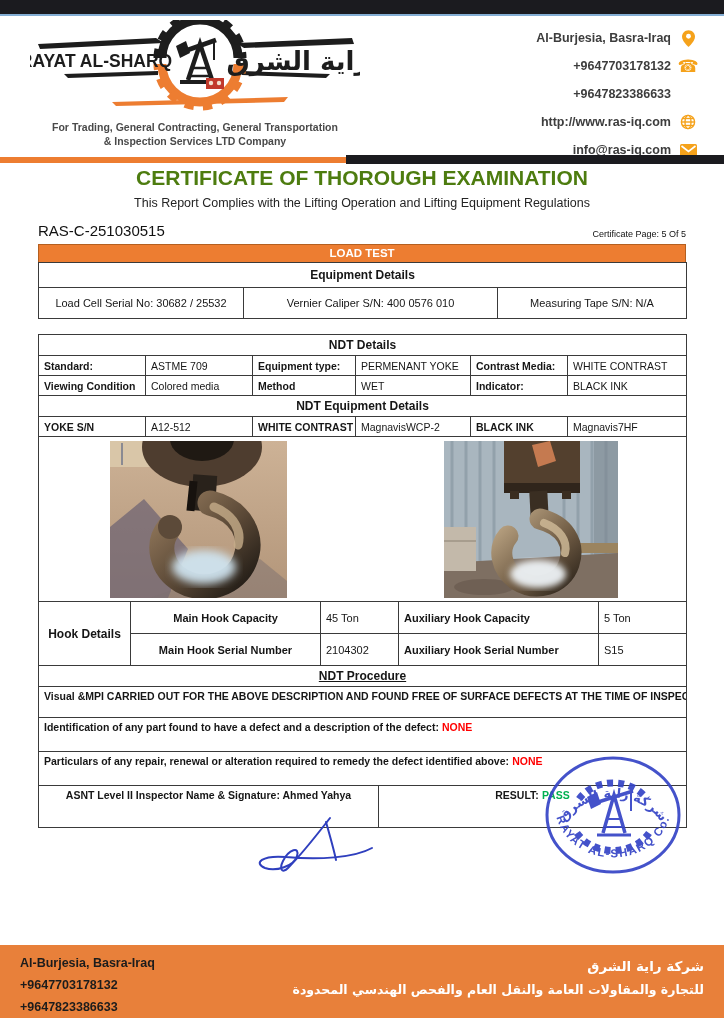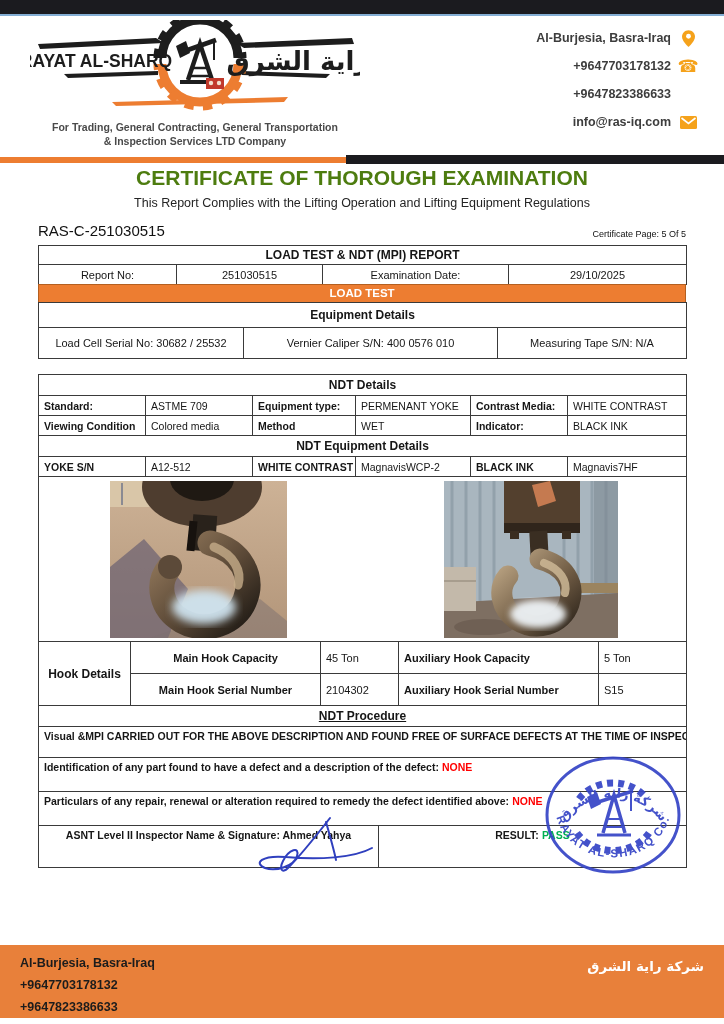--- a/index.html
+++ b/index.html
@@ -120,20 +120,32 @@
     </div>
     <div class="contact-row">
       <span class="contact-text">+9647703178132</span>
       <span class="contact-icon" style="color:#F5A21B;font-size:17px;font-weight:bold;">☎</span>
     </div>
     <div class="contact-row">
       <span class="contact-text">+9647823386633</span>
       <span class="contact-icon"></span>
     </div>
     <div class="contact-row">
+      <span class="contact-text">http://www.ras-iq.com</span>
+      <span class="contact-icon">
+        <svg width="16" height="16" viewBox="0 0 16 16" fill="none" stroke="#F5A21B" stroke-width="1.4">
+          <circle cx="8" cy="8" r="6.6"></circle>
+            <ellipse cx="8" cy="8" rx="3" ry="6.6"></ellipse>
+          <line x1="1.4" y1="8" x2="14.6" y2="8"></line>
+            <line x1="2.2" y1="4.5" x2="13.8" y2="4.5"></line>
+            <line x1="2.2" y1="11.5" x2="13.8" y2="11.5"></line>
+        </svg>
+      </span>
+    </div>
+    <div class="contact-row">
       <span class="contact-text">info@ras-iq.com</span>
       <span class="contact-icon">
         <svg width="17" height="13" viewBox="0 0 17 13">
             <rect width="17" height="13" rx="1.5" fill="#F5A21B"></rect>
             <polyline points="1.5,2 8.5,7.5 15.5,2" fill="none" stroke="#fff" stroke-width="1.6"></polyline>
           </svg>
       </span>
     </div>
   </div>
 
@@ -143,39 +155,20 @@
   <div class="title">CERTIFICATE OF THOROUGH EXAMINATION</div>
   <div class="subtitle">This Report Complies with the Lifting Operation and Lifting Equipment Regulations</div>
 
   <div class="refline">
     <span class="cert-no">RAS-C-251030515</span>
     <span class="page-label">Certificate Page: 5 Of 5</span>
   </div>
 
   <div class="doc">
 
-    <table style="margin-top:0;">
-      <colgroup>
-          <col style="width:138px">
-          <col style="width:146px">
-          <col style="width:186px">
-          <col style="width:178px">
-        </colgroup>
-      <tbody>
-          <tr>
-            <td colspan="4" class="center bold h18" style="font-size:12px;">LOAD TEST &amp; NDT (MPI) REPORT</td>
-          </tr>
-      <tr>
-        <td class="center h19">Report No:</td>
-        <td class="center h19">251030515</td>
-        <td class="center h19">Examination Date:</td>
-        <td class="center h19">29/10/2025</td>
-      </tr>
-    </tbody>
-      </table>
 
     <div class="banner" style="height:17px;line-height:17px;">LOAD TEST</div>
 
     <table>
       <colgroup>
           <col style="width:205px">
           <col style="width:254px">
           <col style="width:189px">
         </colgroup>
       <tbody>
@@ -404,16 +397,17 @@
   </svg>
 
   <div class="footer">
     <div class="footer-left">
       <div>Al-Burjesia, Basra-Iraq</div>
       <div>+9647703178132</div>
       <div>+9647823386633</div>
     </div>
     <div class="footer-right">
       <div class="footer-ar1">شركة راية الشرق</div>
+      <div class="footer-ar2">للتجارة والمقاولات العامة والنقل العام والفحص الهندسي المحدودة</div>
     </div>
   </div>
 
 </div>
 
 </body></html>

